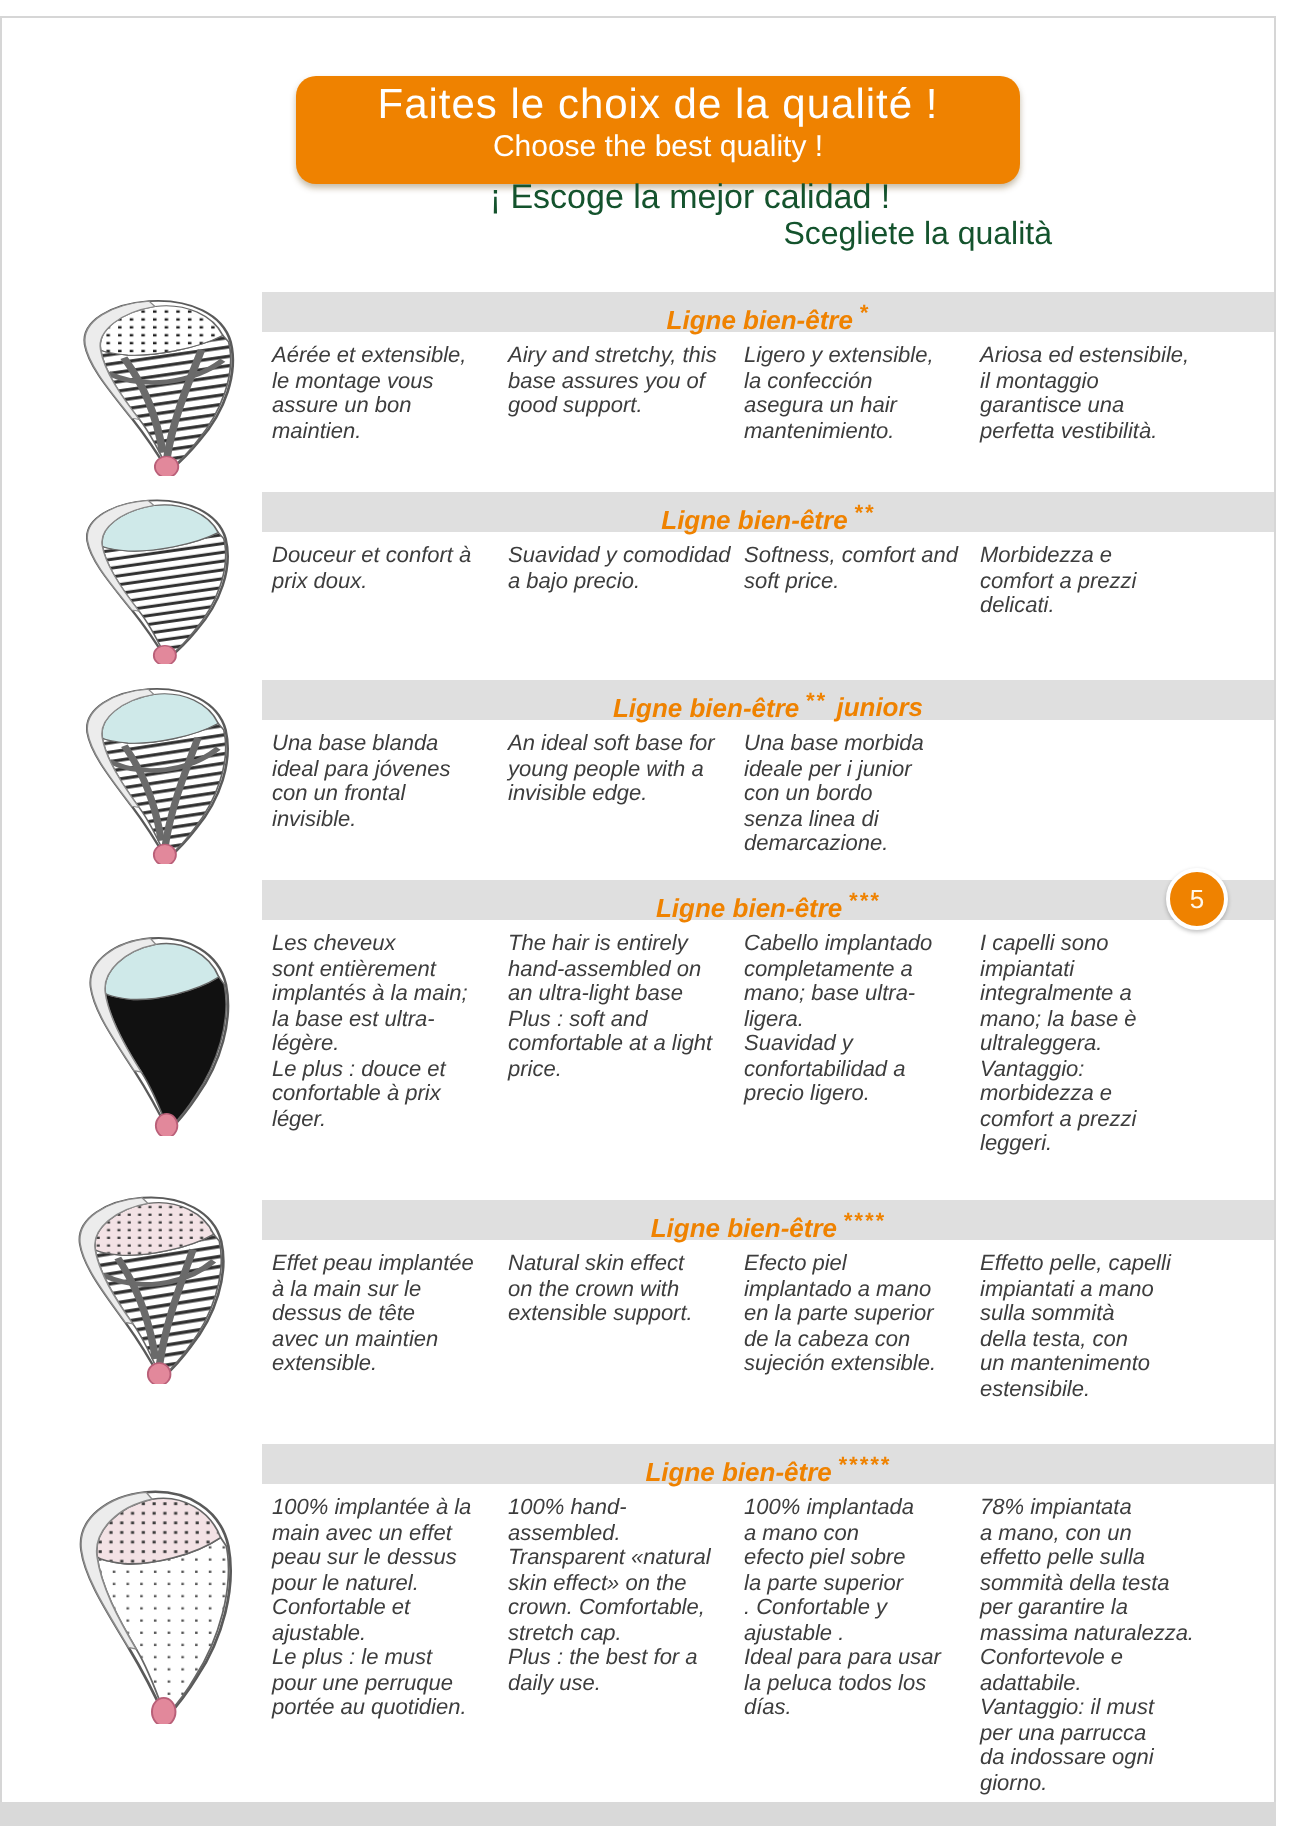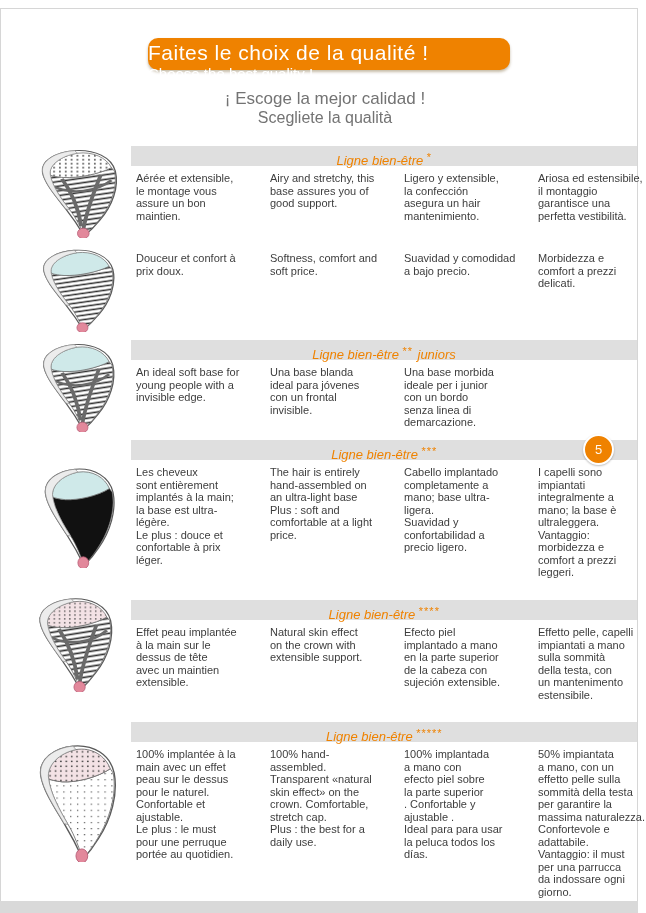--- a/index.html
+++ b/index.html
@@ -8,39 +8,40 @@
     font-family:"Liberation Sans","DejaVu Sans",sans-serif;color:#3f3f3f;
   }
   .frame{
     position:absolute;left:0;top:8px;right:8px;bottom:11px;
     border:1px solid #d6d6d6;border-bottom:none;pointer-events:none;
   }
   .bottom-bar{
     position:absolute;left:0;right:8px;bottom:0;height:12px;background:#d9d9d9;
   }
   .banner{
-    position:absolute;left:148px;top:38px;width:362px;height:32px;
-    background:#ef8200;border-radius:10px;color:#fff;
+    position:absolute;left:148px;top:38px;width:362px;height:54px;
+    background:#ef8200;border-radius:10px;text-align:center;color:#fff;
     box-shadow:0 2px 3px rgba(90,60,0,.35);
   }
   .banner-l1{font-size:21px;line-height:24px;margin-top:3px;letter-spacing:.5px;}
   .banner-l2{font-size:15px;font-weight:normal;line-height:17px;}
-  .sub{position:absolute;left:144px;width:362px;text-align:center;color:#737373;}
+  .sub{position:absolute;left:164px;width:362px;text-align:center;color:#14532d;}
   .sub-es{top:89px;font-size:17px;}
-  .sub-it{top:109px;font-size:16px;}
+  .sub-it{top:109px;font-size:16px;text-align:right;}
   .section{position:absolute;left:131px;width:506px;}
   .bar{
     height:20px;background:#dfdfdf;text-align:center;
-    font-style:italic;font-weight:normal;color:#ef8200;font-size:13px;line-height:20px;
+    font-style:italic;font-weight:bold;color:#ef8200;font-size:13px;line-height:20px;
   }
   .bar sup{font-size:11px;position:relative;top:1px;letter-spacing:1px;margin-left:3px;}
   .ls-suffix:not(:empty){margin-left:5px;}
   .cols{
-    display:grid;grid-template-columns:repeat(4,114px);column-gap:20px;
+    display:grid;grid-template-columns:repeat(4,114px);column-gap:4px;
     margin:6px 0 0 5px;
+    font-style:italic;
   }
   .cols p{
     margin:0;font-size:11px;line-height:12.5px;white-space:pre-line;color:#3d3d3d;
   }
   .wig{position:absolute;}
   .badge{
     position:absolute;left:583px;top:434px;width:27px;height:27px;border-radius:50%;
     background:#ef8200;border:2px solid #fff;box-shadow:0 1px 2px rgba(0,0,0,.25);
     color:#fff7ea;font-size:13px;line-height:27px;text-align:center;z-index:5;
   }
@@ -99,43 +100,44 @@
 asegura un hair
 mantenimiento.</p>
       <p>Ariosa ed estensibile,
 il montaggio
 garantisce una
 perfetta vestibilità.</p>
     </div>
   </div>
 
   <div class="section" style="top:246px">
+    <div class="bar"><span>Ligne bien-être</span><sup>**</sup><span class="ls-suffix"></span></div>
     <div class="cols">
       <p>Douceur et confort à
 prix doux.</p>
+      <p>Suavidad y comodidad
+a bajo precio.</p>
       <p>Softness, comfort and
 soft price.</p>
-      <p>Suavidad y comodidad
-a bajo precio.</p>
       <p>Morbidezza e
 comfort a prezzi
 delicati.</p>
     </div>
   </div>
 
   <div class="section" style="top:340px">
     <div class="bar"><span>Ligne bien-être</span><sup>**</sup><span class="ls-suffix" style="font-style:italic">juniors</span></div>
     <div class="cols">
-      <p>An ideal soft base for
-young people with a
-invisible edge.</p>
       <p>Una base blanda
 ideal para jóvenes
 con un frontal
 invisible.</p>
+      <p>An ideal soft base for
+young people with a
+invisible edge.</p>
       <p>Una base morbida
 ideale per i junior
 con un bordo
 senza linea di
 demarcazione.</p>
     </div>
   </div>
 
   <div class="section" style="top:440px">
     <div class="bar"><span>Ligne bien-être</span><sup>***</sup><span class="ls-suffix"></span></div>
@@ -220,21 +222,21 @@
 daily use.</p>
       <p>100% implantada
 a mano con
 efecto piel sobre
 la parte superior
 . Confortable y
 ajustable .
 Ideal para para  usar
 la peluca todos los
 días.</p>
-      <p>50% impiantata
+      <p>78% impiantata
 a mano, con un
 effetto pelle sulla
 sommità della testa
 per garantire la
 massima naturalezza.
 Confortevole e
 adattabile.
 Vantaggio: il must
 per una parrucca
 da indossare ogni

